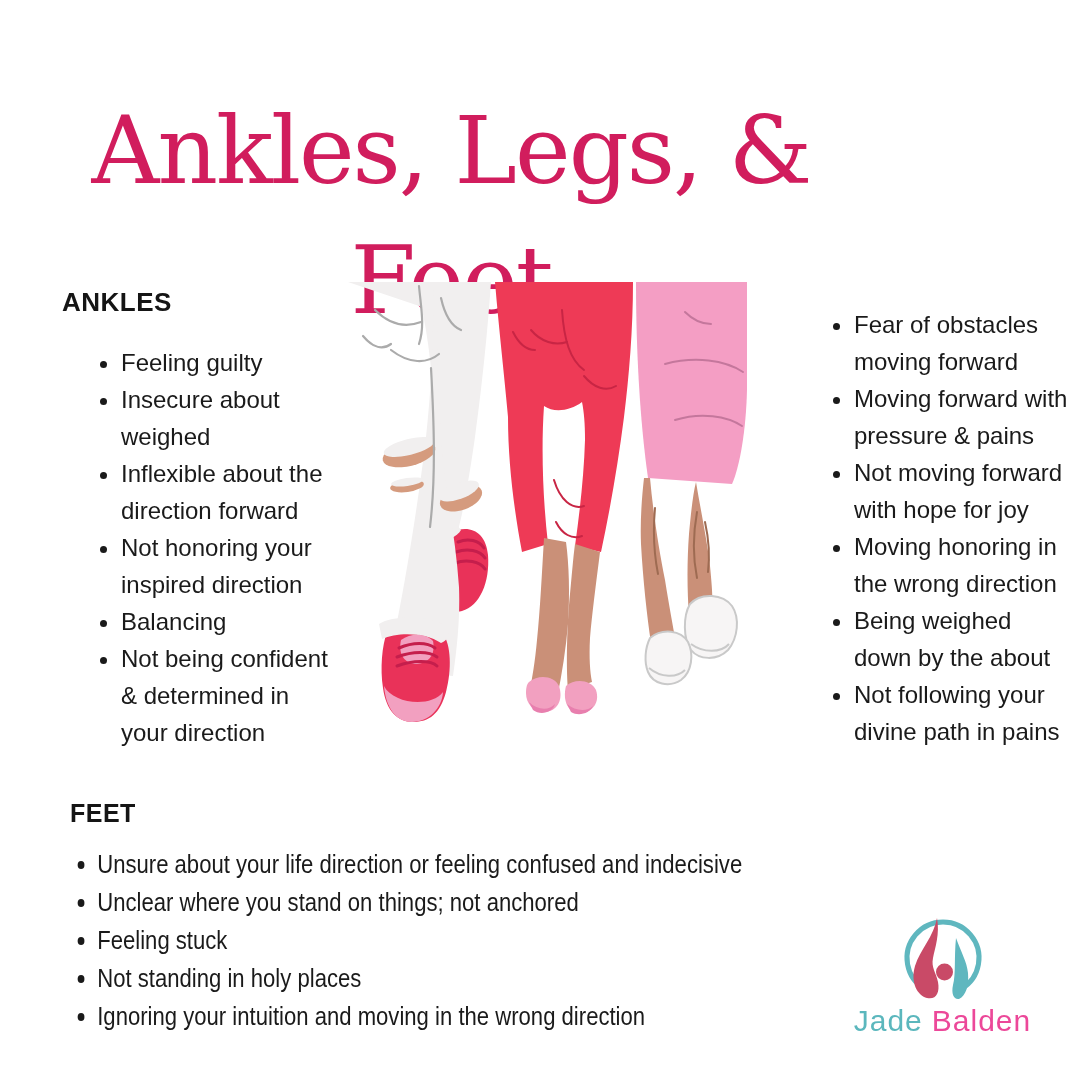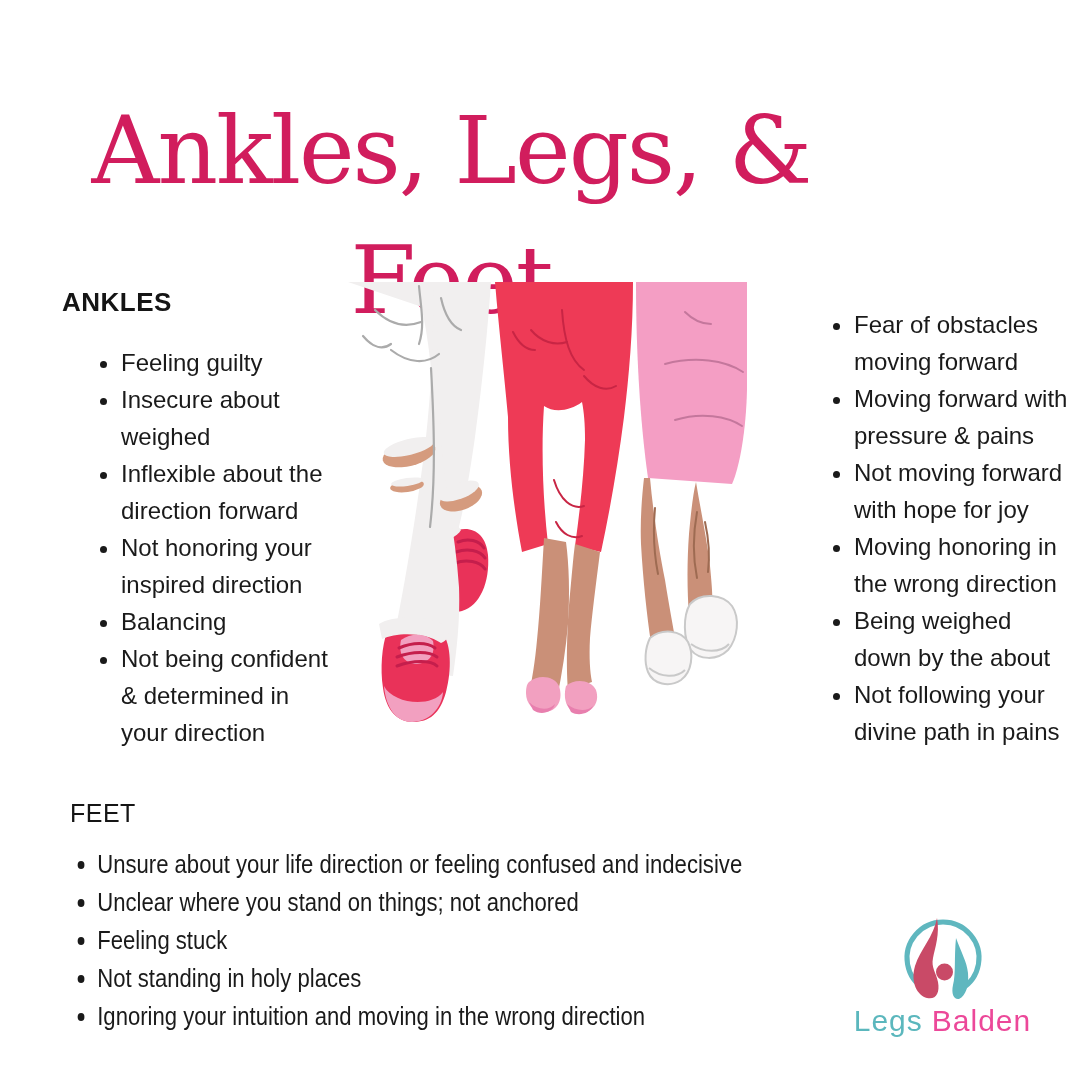--- a/index.html
+++ b/index.html
@@ -27,21 +27,21 @@
     font-size:24px;line-height:37px;color:#1a1a1a;
   }
   .col ul li{white-space:pre-line;margin-left:36px;}
   .col-ankles{left:55px;top:280px;width:292px;}
   .col-legs{left:788px;top:280px;width:280px;}
   
   .legs-art{position:absolute;left:333px;top:272px;width:414px;height:460px;margin:0;}
   .legs-art svg{display:block;width:414px;height:460px;}
   
   .feet{position:absolute;left:70px;top:799px;width:1010px;}
-  .feet h2{margin:0;font-size:25px;font-weight:normal;color:#151515;letter-spacing:.5px;}
+  .feet h2{margin:0;font-size:25px;font-weight:bold;color:#151515;letter-spacing:.5px;}
   .feet ul{
     margin:17px 0 0 0;padding:0 0 0 32px;width:1100px;
     transform:scaleX(.85);transform-origin:left top;
     font-size:26px;line-height:38px;color:#1a1a1a;
   }
   
   .logo{position:absolute;left:845px;top:910px;width:195px;text-align:center;}
   .logo svg{display:block;margin:0 auto;width:96px;height:96px;}
   .logo-text{
     margin-top:-2px;display:flex;justify-content:center;gap:9px;
@@ -187,18 +187,18 @@
   </section>
 
   <div class="logo">
     <svg viewBox="0 0 96 96" aria-hidden="true">
       <path d="M30,79.2 A36,36 0 1 1 66,79.2" stroke="#5fb7bf" stroke-width="5" fill="none" stroke-linecap="round"></path>
       <path d="M42,8 C39,26 25,40 20,56 C15,73 23,86 32,88 C41,90 45,83 43,72 C41,62 36,58 38,48 C40,38 45,24 42,8 Z" fill="#c94a67"></path>
       <path d="M61,28 C66,42 72,52 73,63 C74,75 71,86 64,89 C59,90 56,84 58,75 C61,64 59,48 61,28 Z" fill="#5fb7bf"></path>
       <circle cx="49.5" cy="62" r="8.5" fill="#c94a67"></circle>
     </svg>
     <div class="logo-text">
-      <span class="logo-first">Legs</span>
+      <span class="logo-first">Jade</span>
         <span class="logo-last">Balden</span>
     </div>
   </div>
 
 </div>
 
 </body></html>

